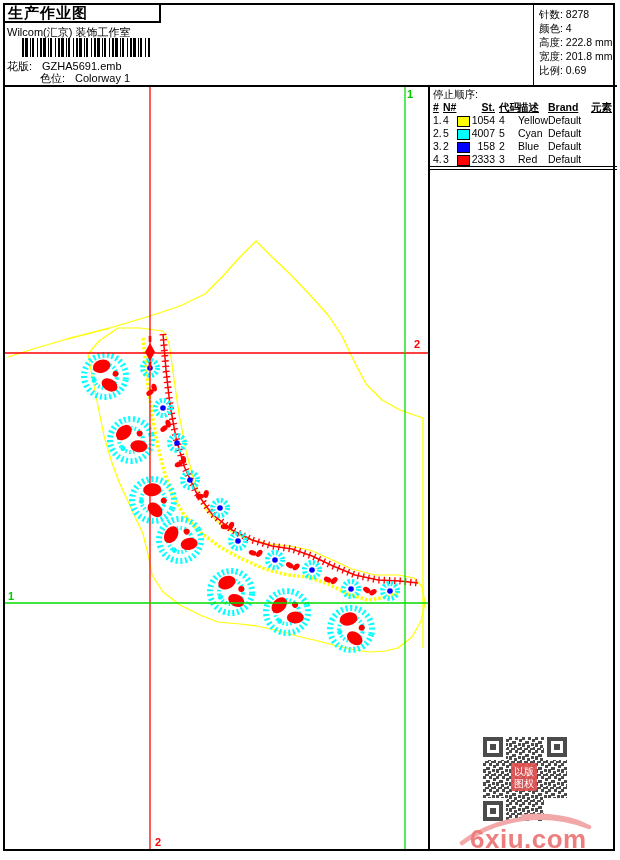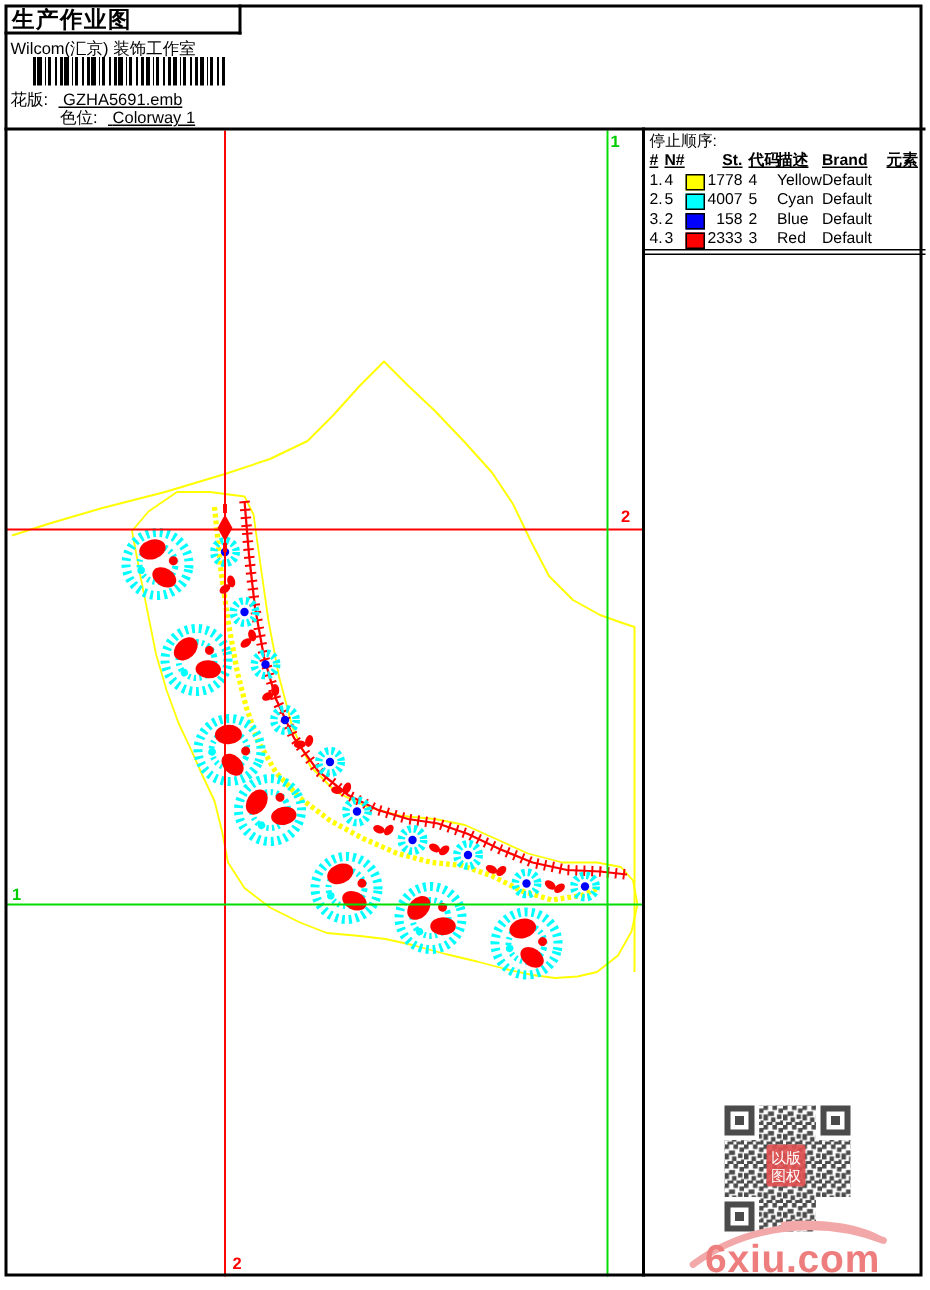--- a/index.html
+++ b/index.html
@@ -6,21 +6,21 @@
   .page{position:relative;width:620px;height:860px;background:#fff;overflow:hidden;
         font-family:"Liberation Sans","DejaVu Sans",sans-serif;color:#000;}
   .abs{position:absolute;}
   .sheet-border{left:3px;top:3px;width:612px;height:848px;border:2px solid #000;box-sizing:border-box;}
   .header-bottom{left:3px;top:85px;width:614px;border-top:2px solid #000;}
   .title-box{left:3px;top:3px;width:158px;height:20px;border-right:2px solid #000;border-bottom:2px solid #000;box-sizing:border-box;}
   .page-title{left:8px;top:4px;font-size:15px;font-weight:bold;letter-spacing:1px;white-space:nowrap;}
   .company{left:7px;top:25px;font-size:11px;white-space:nowrap;}
   .barcode{left:22px;top:38px;width:128px;height:19px;
     background-image:repeating-linear-gradient(90deg,#000 0,#000 2px,#fff 2px,#fff 3px,#000 3px,#000 6px,#fff 6px,#fff 8px,#000 8px,#000 9px,#fff 9px,#fff 10px,#000 10px,#000 12px,#fff 12px,#fff 15px,#000 15px,#000 16px,#fff 16px,#fff 18px);}
-  .meta-line{left:7px;font-size:11px;white-space:nowrap;text-decoration:underline;}
+  .meta-line{left:7px;font-size:11px;white-space:nowrap;}
   .meta-label{display:inline-block;min-width:32px;}
   .info-box{left:533px;top:3px;width:84px;height:82px;border-left:1px solid #000;padding:4px 0 0 5px;box-sizing:border-box;}
   .info-row{font-size:10.5px;line-height:14px;white-space:nowrap;}
   .rightcol-sep{left:428px;top:85px;height:766px;border-left:2px solid #000;}
   .table-bottom{left:428px;top:166px;width:189px;border-top:1px solid #000;}
   .lower-top{left:428px;top:169px;width:189px;border-top:1px solid #000;}
   .stoptable{left:433px;top:88px;width:182px;font-size:10.5px;}
   .st-title{line-height:13px;white-space:nowrap;}
   .st-row{position:relative;height:13px;line-height:13px;white-space:nowrap;}
   .st-head span{font-weight:bold;text-decoration:underline;}
@@ -179,37 +179,44 @@
   <div class="abs barcode"></div>
   <div class="abs meta-line" style="top:59px;">
     <span class="meta-label">花版:</span>
     <span>GZHA5691.emb</span>
   </div>
   <div class="abs meta-line" style="top:71px;margin-left:33px;">
     <span class="meta-label">色位:</span>
     <span>Colorway 1</span>
   </div>
 
+  <div class="abs info-box">
+    <div class="info-row"><span>针数:</span> <span>8278</span></div>
+    <div class="info-row"><span>颜色:</span> <span>4</span></div>
+    <div class="info-row"><span>高度:</span> <span>222.8 mm</span></div>
+    <div class="info-row"><span>宽度:</span> <span>201.8 mm</span></div>
+    <div class="info-row"><span>比例:</span> <span>0.69</span></div>
+  </div>
 
   <div class="abs stoptable">
     <div class="st-title">停止顺序:</div>
     <div class="st-row st-head">
       <span class="c-seq">#</span>
       <span class="c-needle">N#</span>
       <span class="c-st">St.</span>
       <span class="c-code">代码</span>
       <span class="c-desc">描述</span>
       <span class="c-brand">Brand</span>
       <span class="c-elem">元素</span>
     </div>
     <div class="st-row">
       <span class="c-seq">1.</span>
       <span class="c-needle">4</span>
       <span class="c-swatch" style="background-color: rgb(255, 255, 0);"></span>
-      <span class="c-st">1778</span>
+      <span class="c-st">1054</span>
       <span class="c-code">4</span>
       <span class="c-desc">Yellow</span>
       <span class="c-brand">Default</span>
     </div>
     <div class="st-row">
       <span class="c-seq">2.</span>
       <span class="c-needle">5</span>
       <span class="c-swatch" style="background-color: rgb(0, 255, 255);"></span>
       <span class="c-st">4007</span>
       <span class="c-code">5</span>

